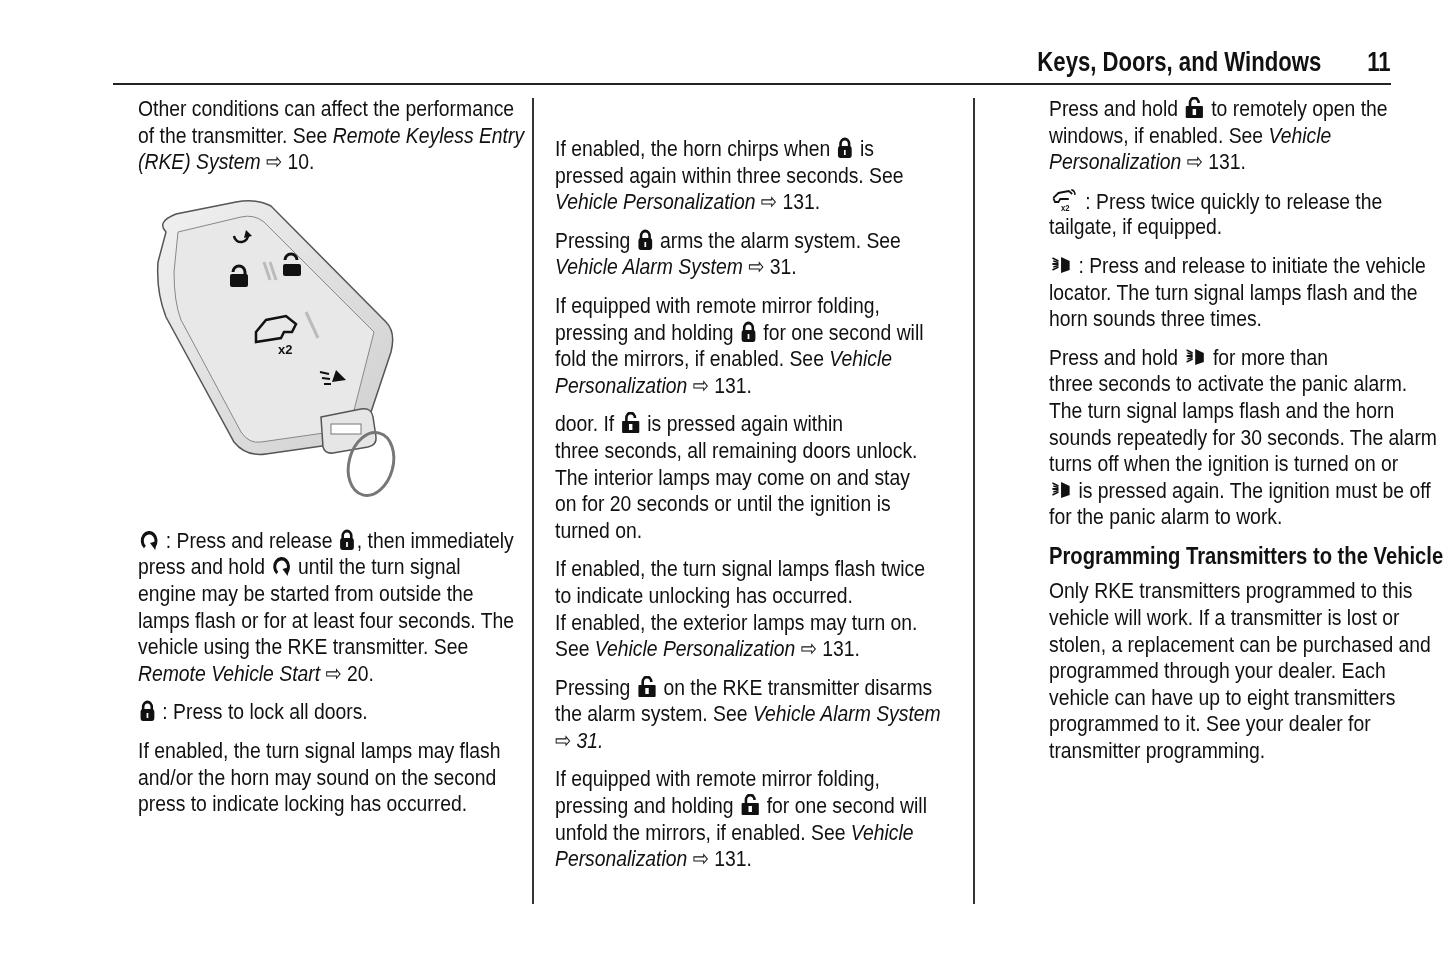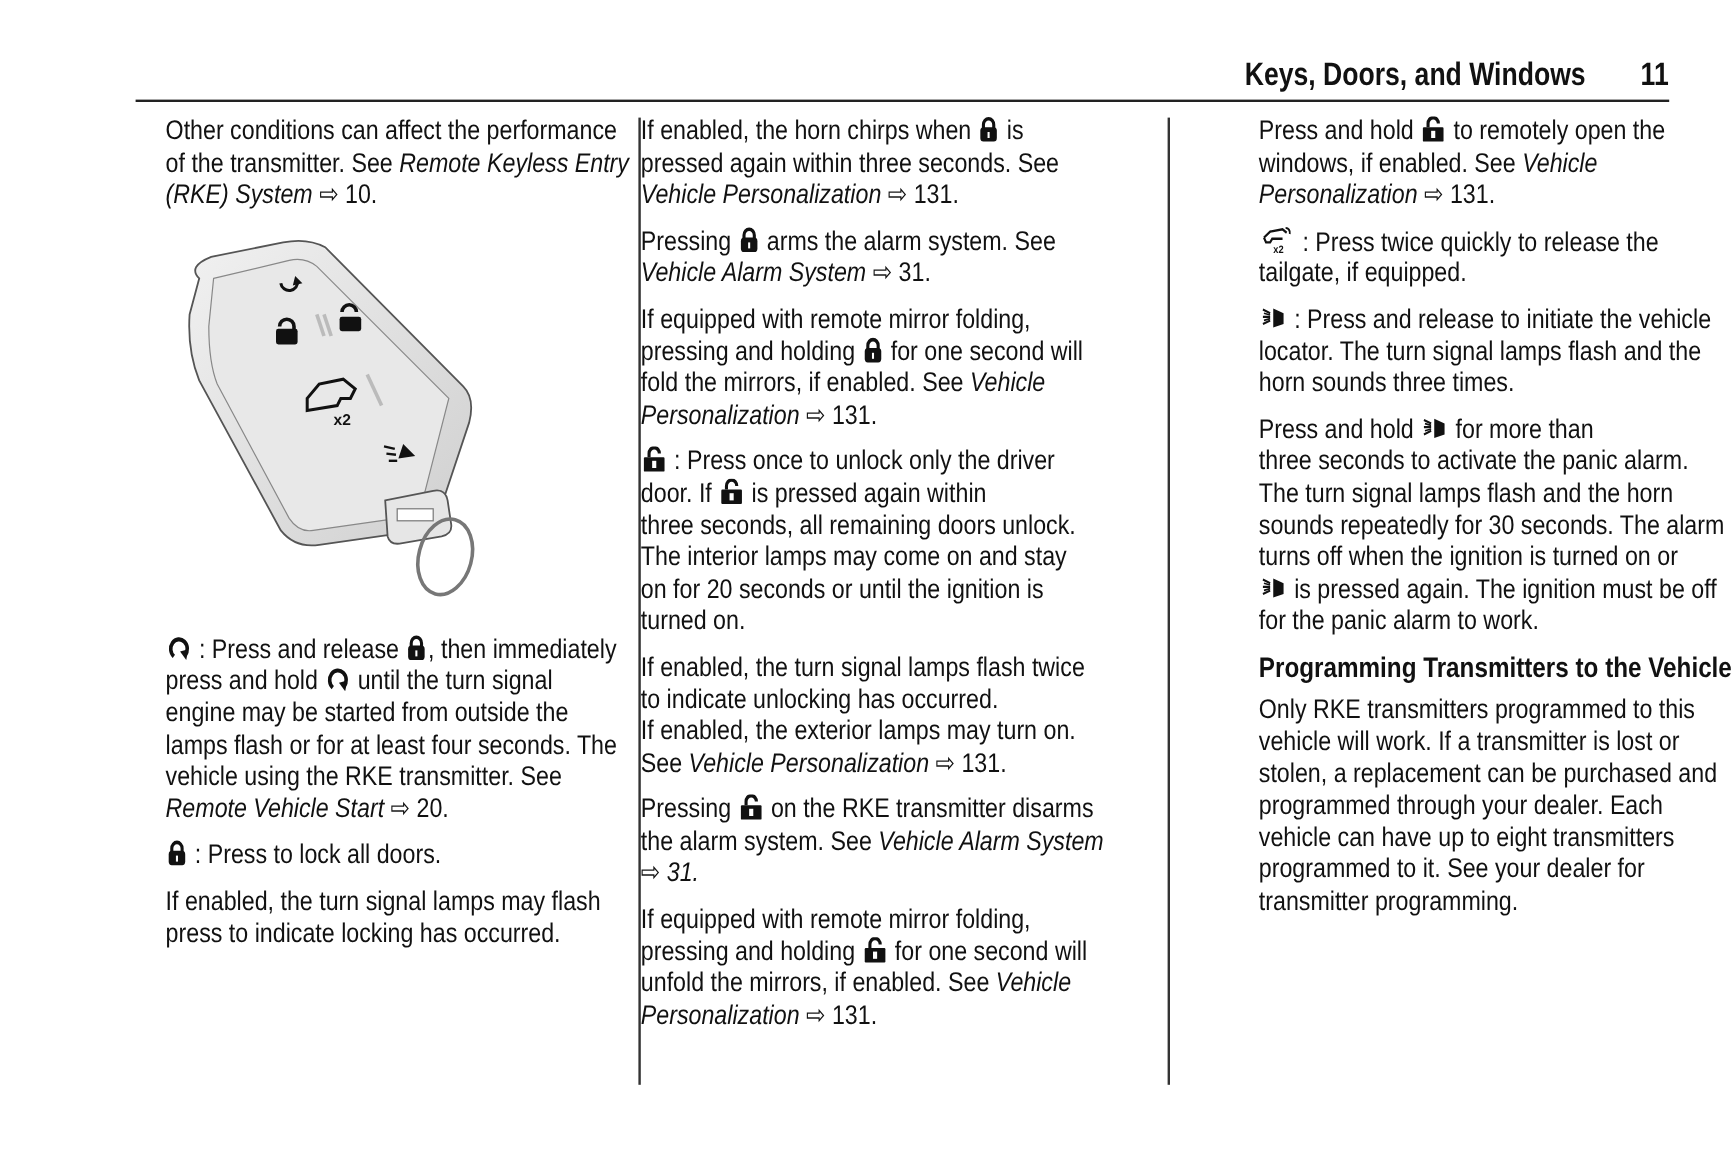--- a/index.html
+++ b/index.html
@@ -92,24 +92,25 @@
     </p>
     <p>
       <span class="line"><span class="w"><span class="ico"><svg width="18" height="22" viewBox="0 0 18 22">
               <path d="M4,10 V7 a5,5 0 0 1 10,0 V10" fill="none" stroke="#111" stroke-width="3"></path>
               <rect x="1" y="9" width="16" height="12" rx="3" fill="#111"></rect>
               <rect x="8" y="13" width="2" height="5" fill="#fff"></rect>
             </svg></span> : Press to lock all doors.</span></span>
     </p>
     <p>
       <span class="line"><span class="w">If enabled, the turn signal lamps may flash</span></span>
+      <span class="line"><span class="w">and/or the horn may sound on the second</span></span>
       <span class="line"><span class="w">press to indicate locking has occurred.</span></span>
     </p>
   </div>
-<div class="col" id="col1" style="left:534px; width:400px;">
+<div class="col" id="col1" style="left:555px; width:400px;margin-top:40px;">
     <p>
       <span class="line"><span class="w">If enabled, the horn chirps when <span class="ico"><svg width="18" height="22" viewBox="0 0 18 22">
               <path d="M4,10 V7 a5,5 0 0 1 10,0 V10" fill="none" stroke="#111" stroke-width="3"></path>
               <rect x="1" y="9" width="16" height="12" rx="3" fill="#111"></rect>
               <rect x="8" y="13" width="2" height="5" fill="#fff"></rect>
             </svg></span> is</span></span>
       <span class="line"><span class="w">pressed again within three seconds. See</span></span>
       <span class="line"><span class="w"><i>Vehicle Personalization</i> ⇨ 131.</span></span>
     </p>
     <p>
@@ -124,25 +125,20 @@
       <span class="line"><span class="w">If equipped with remote mirror folding,</span></span>
       <span class="line"><span class="w">pressing and holding <span class="ico"><svg width="18" height="22" viewBox="0 0 18 22">
               <path d="M4,10 V7 a5,5 0 0 1 10,0 V10" fill="none" stroke="#111" stroke-width="3"></path>
               <rect x="1" y="9" width="16" height="12" rx="3" fill="#111"></rect>
               <rect x="8" y="13" width="2" height="5" fill="#fff"></rect>
             </svg></span> for one second will</span></span>
       <span class="line"><span class="w">fold the mirrors, if enabled. See <i>Vehicle</i></span></span>
       <span class="line"><span class="w"><i>Personalization</i> ⇨ 131.</span></span>
     </p>
     <p>
-      <span class="line"><span class="w"><span class="ico"><svg width="22" height="22" viewBox="0 0 22 22">
-              <path d="M6,9 V6 a5,5 0 0 1 10,0" fill="none" stroke="#111" stroke-width="3"></path>
-              <rect x="1" y="9" width="20" height="12" rx="1" fill="#111"></rect>
-              <rect x="9" y="12" width="4" height="6" fill="#fff"></rect>
-            </svg></span> : Press once to unlock only the driver</span></span>
       <span class="line"><span class="w">door. If <span class="ico"><svg width="22" height="22" viewBox="0 0 22 22">
               <path d="M6,9 V6 a5,5 0 0 1 10,0" fill="none" stroke="#111" stroke-width="3"></path>
               <rect x="1" y="9" width="20" height="12" rx="1" fill="#111"></rect>
               <rect x="9" y="12" width="4" height="6" fill="#fff"></rect>
             </svg></span> is pressed again within</span></span>
       <span class="line"><span class="w">three seconds, all remaining doors unlock.</span></span>
       <span class="line"><span class="w">The interior lamps may come on and stay</span></span>
       <span class="line"><span class="w">on for 20 seconds or until the ignition is</span></span>
       <span class="line"><span class="w">turned on.</span></span>
     </p>

